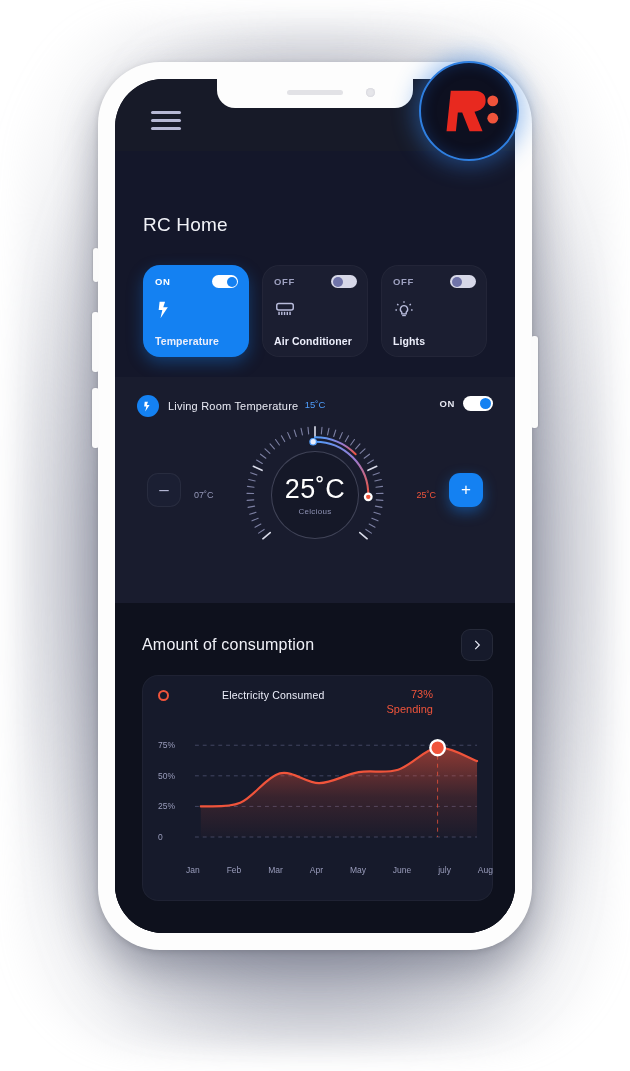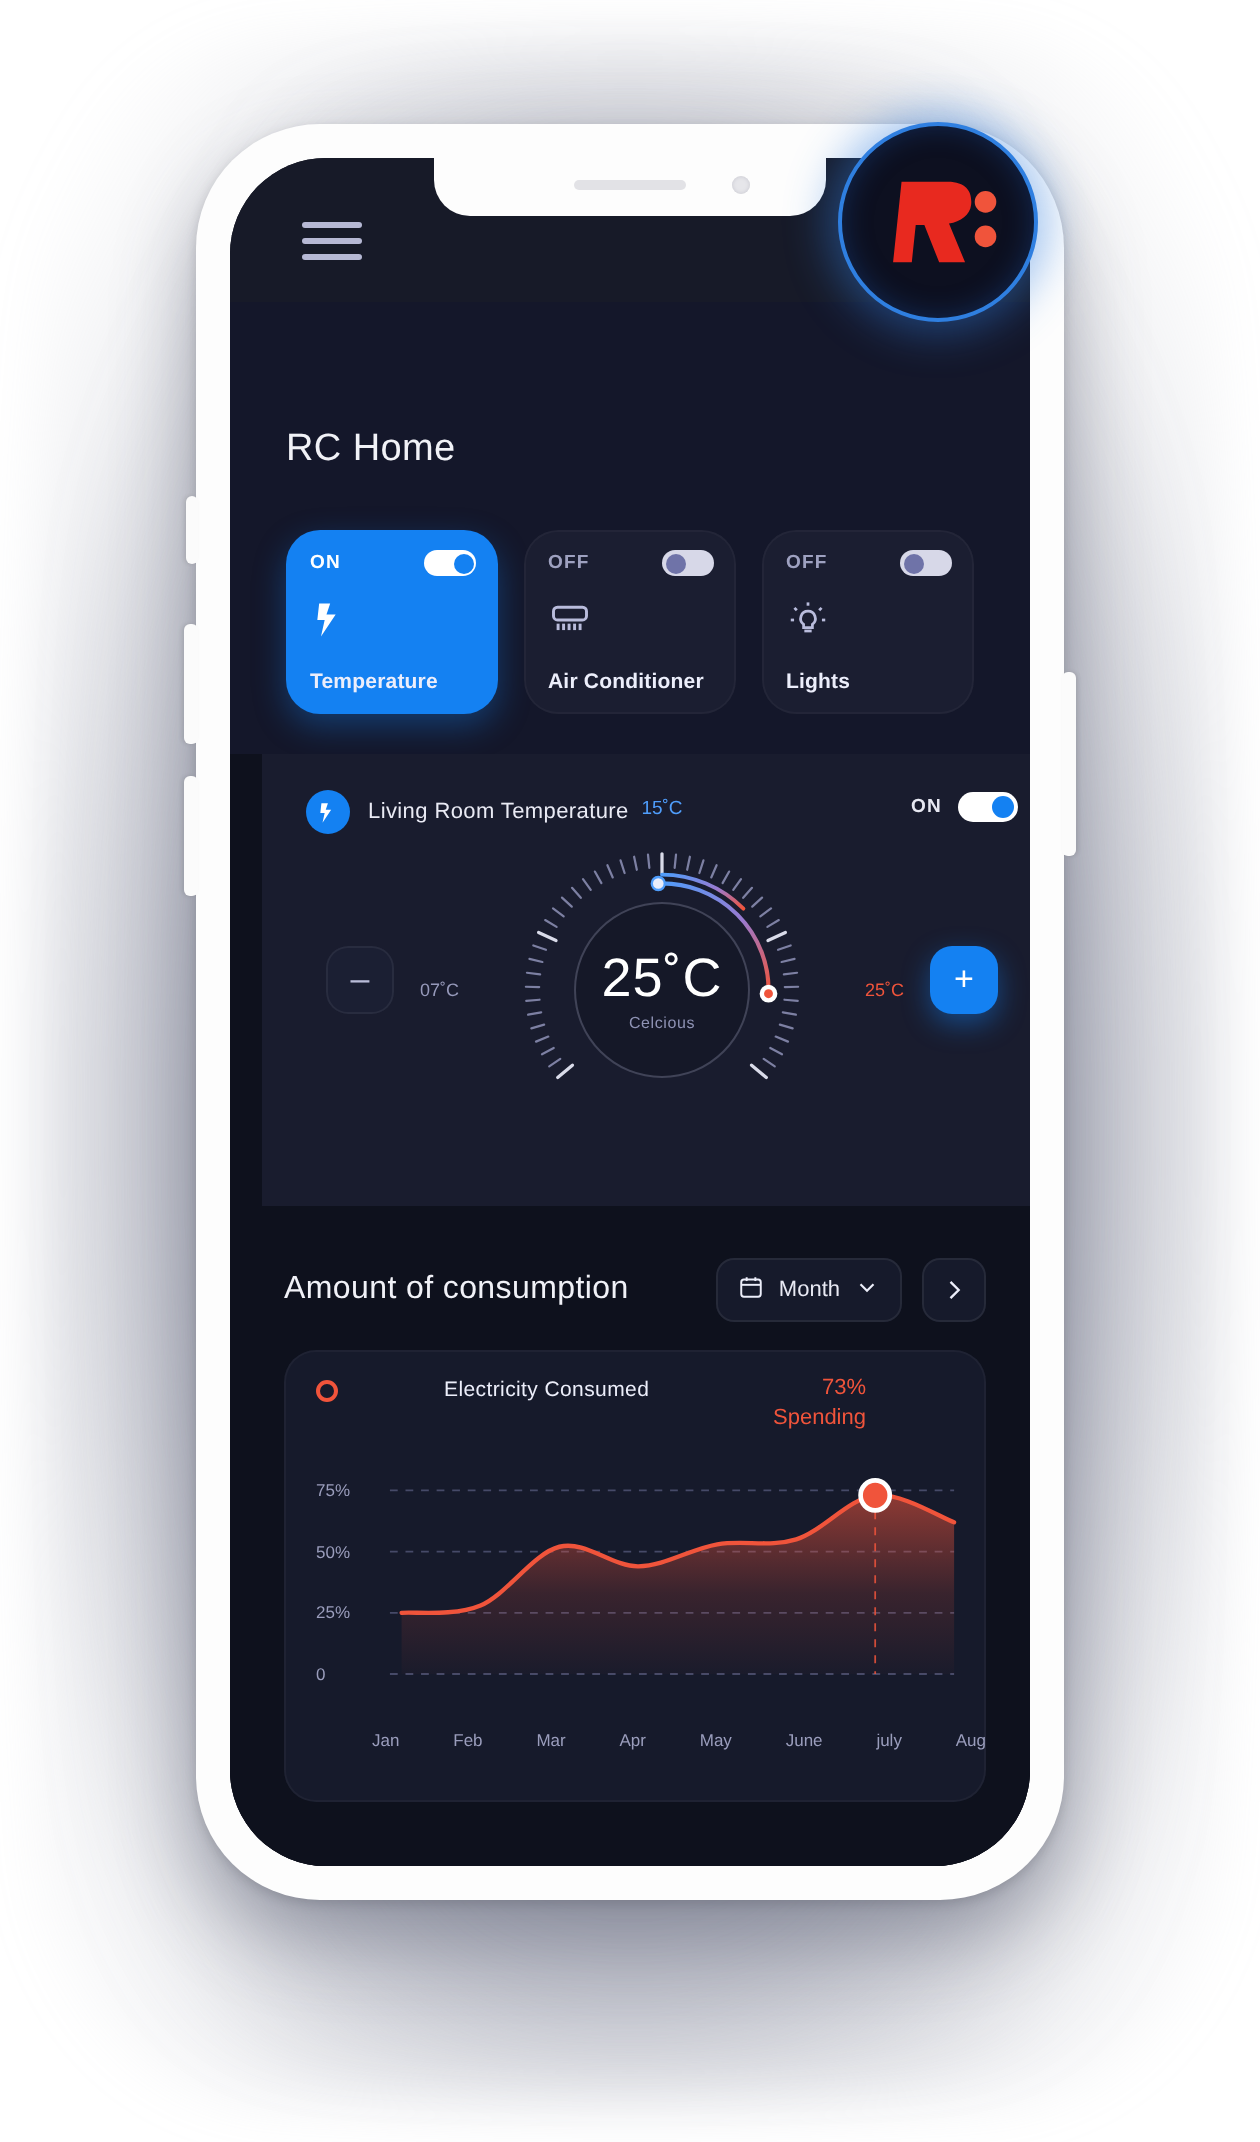--- a/index.html
+++ b/index.html
@@ -96,21 +96,21 @@
 
   .toggle { position:absolute; right:11px; top:10px; width:26px; height:13px;
             border-radius:7px; background:#d7d8e8; }
   .toggle .knob { position:absolute; top:1.5px; left:1.5px; width:10px; height:10px;
                   border-radius:50%; background:#6f73a8; }
   .toggle.on .knob { left:auto; right:1.5px; background:#1481f2; }
   .card.active .toggle { background:#ffffff; }
   .card.active .toggle .knob { left:auto; right:1.5px; background:#1481f2; }
 
   
-  .sec2 { position:absolute; left:16px; top:226px; width:100%; height:226px; background:#191c2e; }
+  .sec2 { position:absolute; left:0; top:226px; width:100%; height:226px; background:#191c2e; }
   .lr-head { position:absolute; left:22px; top:18px; display:flex; align-items:center; gap:9px; }
   .lr-badge { width:22px; height:22px; border-radius:50%; background:#1481f2;
               display:flex; align-items:center; justify-content:center; }
   .lr-title { font-size:11px; color:#e9eaf4; letter-spacing:.2px; }
   .lr-toggle-wrap { position:absolute; right:22px; top:19px; display:flex; align-items:center; gap:8px; }
   .lr-on { font-size:9.5px; font-weight:bold; color:#e7e8f2; letter-spacing:.6px;}
   .lr-toggle { width:30px; height:15px; border-radius:8px; background:#ffffff; position:relative; }
   .lr-toggle .knob { position:absolute; right:2px; top:2px; width:11px; height:11px; border-radius:50%; background:#1481f2; }
 
   .dialwrap { position:absolute; left:50%; top:44px; transform:translateX(-50%); width:148px; height:148px; }
@@ -354,36 +354,20 @@
               </div>
               <div class="lbl-15">15˚C</div>
               <div class="lbl-05">07˚C</div>
               <div class="lbl-25">25˚C</div>
             </div>
           </div>
 
           <div class="sec3">
             <div class="cons-head">
               <div class="cons-title">Amount of consumption</div>
-              <div class="pill">
-                <span>
-                  <svg viewBox="0 0 24 24" width="13" height="13" fill="none" stroke="#eceefa" stroke-width="1.8">
-                    <rect x="3" y="5" width="18" height="16" rx="2.5"></rect>
-                    <line x1="3" y1="10" x2="21" y2="10"></line>
-                    <line x1="8" y1="3" x2="8" y2="6.5"></line>
-                    <line x1="16" y1="3" x2="16" y2="6.5"></line>
-                  </svg>
-                </span>
-                <span>Month</span>
-                <span>
-                  <svg viewBox="0 0 24 24" width="13" height="13" fill="none" stroke="#eceefa" stroke-width="2">
-                    <polyline points="6,9.5 12,15.5 18,9.5"></polyline>
-                  </svg>
-                </span>
-              </div>
               <div class="pill arrow">
                 <svg viewBox="0 0 24 24" width="14" height="14" fill="none" stroke="#eceefa" stroke-width="2">
                   <polyline points="9,5 16,12 9,19"></polyline>
                 </svg>
               </div>
             </div>
 
             <div class="chartcard">
               <div class="legend">
                 <div class="legend-dot"></div>

